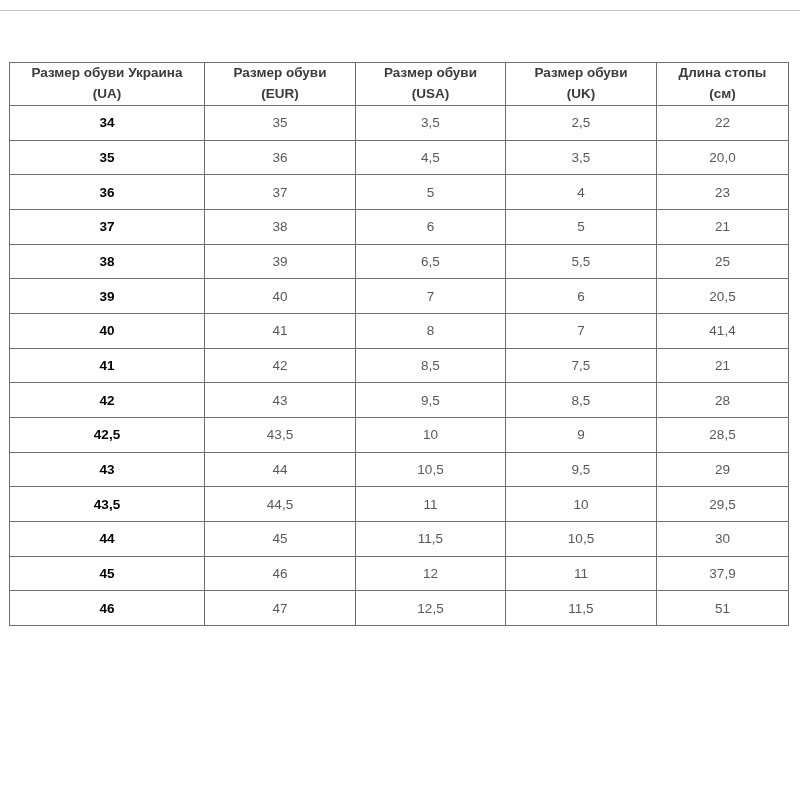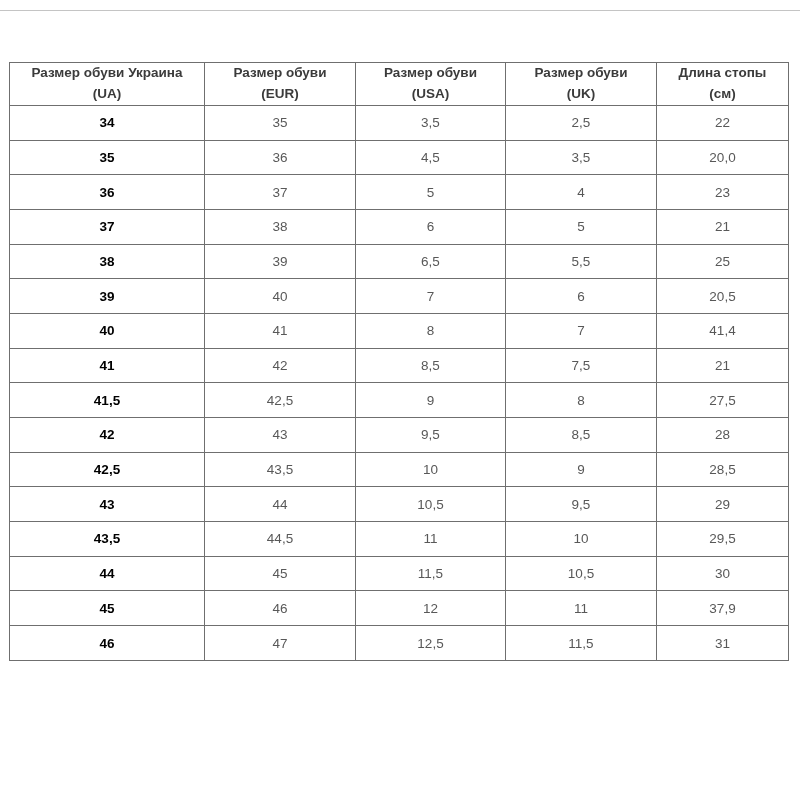--- a/index.html
+++ b/index.html
@@ -154,27 +154,20 @@
           <td class="cell">41,4</td>
         </tr>
         <tr>
           <td class="cell col-ua">41</td>
           <td class="cell">42</td>
           <td class="cell">8,5</td>
           <td class="cell">7,5</td>
           <td class="cell">21</td>
         </tr>
         <tr>
-          <td class="cell col-ua">41,5</td>
-          <td class="cell">42,5</td>
-          <td class="cell">9</td>
-          <td class="cell">8</td>
-          <td class="cell">27,5</td>
-        </tr>
-        <tr>
           <td class="cell col-ua">42</td>
           <td class="cell">43</td>
           <td class="cell">9,5</td>
           <td class="cell">8,5</td>
           <td class="cell">28</td>
         </tr>
         <tr>
           <td class="cell col-ua">42,5</td>
           <td class="cell">43,5</td>
           <td class="cell">10</td>
@@ -207,17 +200,17 @@
           <td class="cell">46</td>
           <td class="cell">12</td>
           <td class="cell">11</td>
           <td class="cell">37,9</td>
         </tr>
         <tr>
           <td class="cell col-ua">46</td>
           <td class="cell">47</td>
           <td class="cell">12,5</td>
           <td class="cell">11,5</td>
-          <td class="cell">31</td>
+          <td class="cell">51</td>
         </tr>
       </tbody>
   </table>
 </div>
 
 </body></html>

